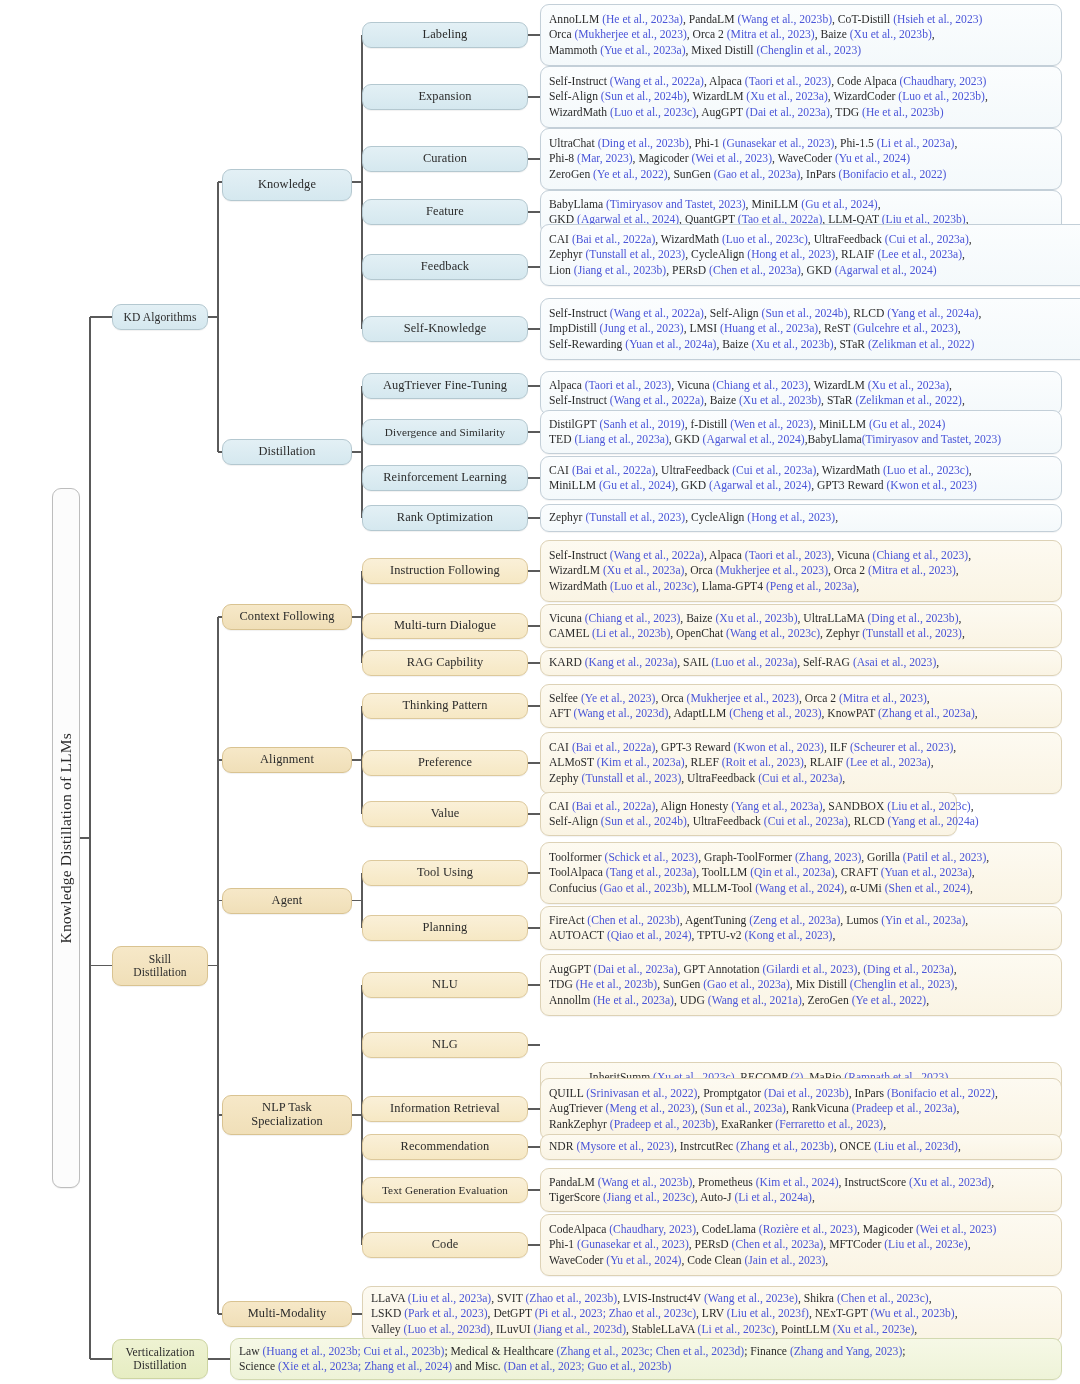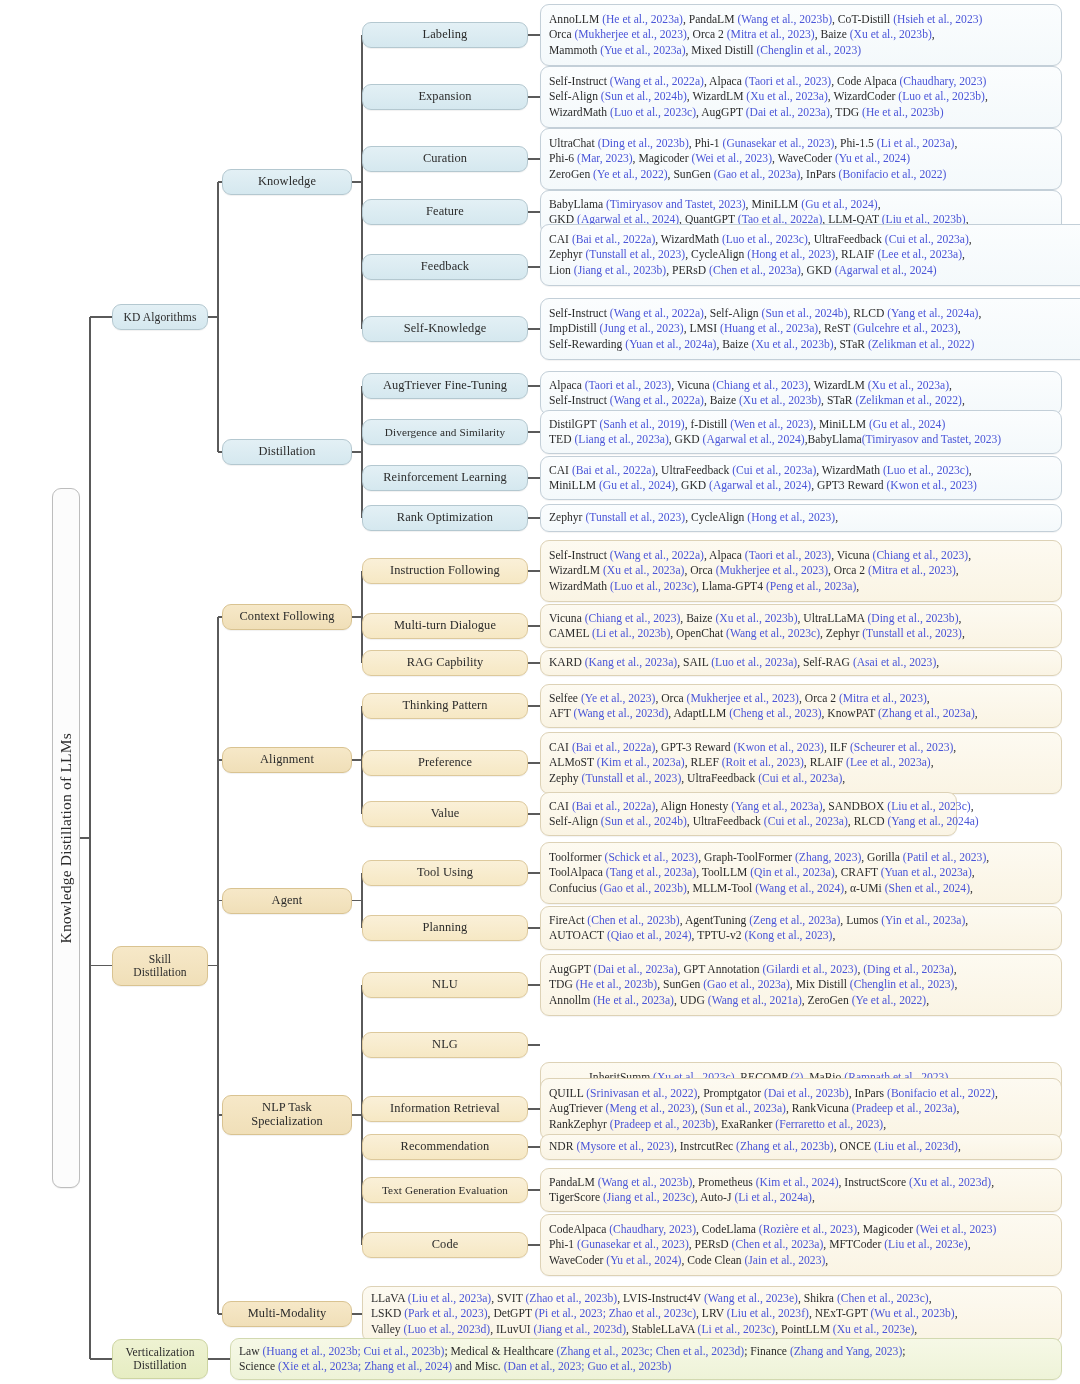--- a/index.html
+++ b/index.html
@@ -189,21 +189,21 @@
         <div class="ln"><span>Orca </span><span class="cite">(Mukherjee et al., 2023)</span><span>, Orca 2 </span><span class="cite">(Mitra et al., 2023)</span><span>, Baize </span><span class="cite">(Xu et al., 2023b)</span><span>,</span></div>
         <div class="ln"><span>Mammoth </span><span class="cite">(Yue et al., 2023a)</span><span>, Mixed Distill </span><span class="cite">(Chenglin et al., 2023)</span></div>
       </div>
       <div class="leafbox blue" style="left: 540px; top: 66px; width: 522px; height: 62px;">
         <div class="ln"><span>Self-Instruct </span><span class="cite">(Wang et al., 2022a)</span><span>, Alpaca </span><span class="cite">(Taori et al., 2023)</span><span>, Code Alpaca </span><span class="cite">(Chaudhary, 2023)</span></div>
         <div class="ln"><span>Self-Align </span><span class="cite">(Sun et al., 2024b)</span><span>, WizardLM </span><span class="cite">(Xu et al., 2023a)</span><span>, WizardCoder </span><span class="cite">(Luo et al., 2023b)</span><span>,</span></div>
         <div class="ln"><span>WizardMath </span><span class="cite">(Luo et al., 2023c)</span><span>, AugGPT </span><span class="cite">(Dai et al., 2023a)</span><span>, TDG </span><span class="cite">(He et al., 2023b)</span></div>
       </div>
       <div class="leafbox blue" style="left: 540px; top: 128px; width: 522px; height: 62px;">
         <div class="ln"><span>UltraChat </span><span class="cite">(Ding et al., 2023b)</span><span>, Phi-1 </span><span class="cite">(Gunasekar et al., 2023)</span><span>, Phi-1.5 </span><span class="cite">(Li et al., 2023a)</span><span>,</span></div>
-        <div class="ln"><span>Phi-6 </span><span class="cite">(Mar, 2023)</span><span>, Magicoder </span><span class="cite">(Wei et al., 2023)</span><span>, WaveCoder </span><span class="cite">(Yu et al., 2024)</span></div>
+        <div class="ln"><span>Phi-8 </span><span class="cite">(Mar, 2023)</span><span>, Magicoder </span><span class="cite">(Wei et al., 2023)</span><span>, WaveCoder </span><span class="cite">(Yu et al., 2024)</span></div>
         <div class="ln"><span>ZeroGen </span><span class="cite">(Ye et al., 2022)</span><span>, SunGen </span><span class="cite">(Gao et al., 2023a)</span><span>, InPars </span><span class="cite">(Bonifacio et al., 2022)</span></div>
       </div>
       <div class="leafbox blue" style="left: 540px; top: 190px; width: 522px; height: 44px;">
         <div class="ln"><span>BabyLlama </span><span class="cite">(Timiryasov and Tastet, 2023)</span><span>, MiniLLM </span><span class="cite">(Gu et al., 2024)</span><span>,</span></div>
         <div class="ln"><span>GKD </span><span class="cite">(Agarwal et al., 2024)</span><span>, QuantGPT </span><span class="cite">(Tao et al., 2022a)</span><span>, LLM-QAT </span><span class="cite">(Liu et al., 2023b)</span><span>,</span></div>
       </div>
       <div class="leafbox blue" style="left: 540px; top: 224px; width: 622px; height: 62px;">
         <div class="ln"><span>CAI </span><span class="cite">(Bai et al., 2022a)</span><span>, WizardMath </span><span class="cite">(Luo et al., 2023c)</span><span>, UltraFeedback </span><span class="cite">(Cui et al., 2023a)</span><span>,</span></div>
         <div class="ln"><span>Zephyr </span><span class="cite">(Tunstall et al., 2023)</span><span>, CycleAlign </span><span class="cite">(Hong et al., 2023)</span><span>, RLAIF </span><span class="cite">(Lee et al., 2023a)</span><span>,</span></div>
         <div class="ln"><span>Lion </span><span class="cite">(Jiang et al., 2023b)</span><span>, PERsD </span><span class="cite">(Chen et al., 2023a)</span><span>, GKD </span><span class="cite">(Agarwal et al., 2024)</span></div>
@@ -363,21 +363,21 @@
       </div>
       <div class="node tanlight" style="left: 362px; top: 1134px; width: 166px; height: 26px; font-size: 12.4px;">
         <span style="white-space: pre-line;">Recommendation</span>
       </div>
       <div class="node tanlight" style="left: 362px; top: 1177px; width: 166px; height: 26px; font-size: 11.2px;">
         <span style="white-space: pre-line;">Text Generation Evaluation</span>
       </div>
       <div class="node tanlight" style="left: 362px; top: 1232px; width: 166px; height: 26px; font-size: 12.4px;">
         <span style="white-space: pre-line;">Code</span>
       </div>
-      <div class="node blue" style="left: 222px; top: 169px; width: 130px; height: 26px;">
+      <div class="node blue" style="left: 222px; top: 169px; width: 130px; height: 32px;">
         <span style="white-space: pre-line;">Knowledge</span>
       </div>
       <div class="node blue" style="left: 222px; top: 439px; width: 130px; height: 26px;">
         <span style="white-space: pre-line;">Distillation</span>
       </div>
       <div class="node tan" style="left: 222px; top: 604px; width: 130px; height: 26px;">
         <span style="white-space: pre-line;">Context Following</span>
       </div>
       <div class="node tan" style="left: 222px; top: 747px; width: 130px; height: 26px;">
         <span style="white-space: pre-line;">Alignment</span>

